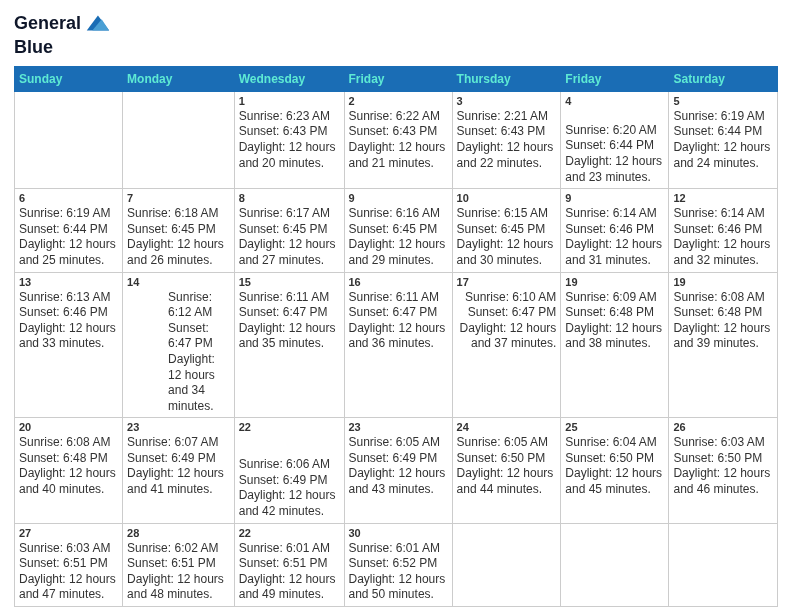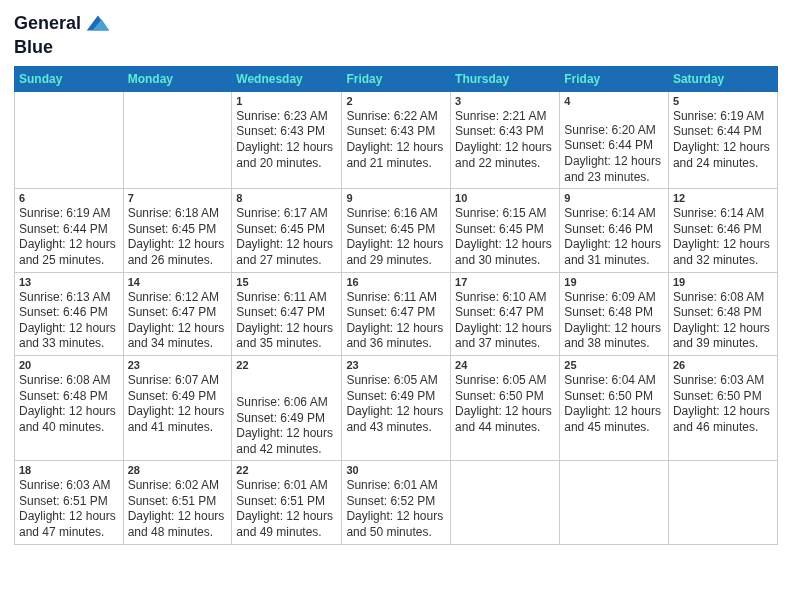--- a/index.html
+++ b/index.html
@@ -209,39 +209,39 @@
         </tr>
         <tr>
           <td>
             <div class="day-num">13</div>
             <div class="cell-text" style="white-space: pre-line;">Sunrise: 6:13 AM
 Sunset: 6:46 PM
 Daylight: 12 hours and 33 minutes.</div>
           </td>
           <td>
             <div class="day-num">14</div>
-            <div class="cell-text" style="white-space: pre-line;">Sunrise: 6:12 AM
+            <div class="cell-text" style="white-space: pre-line; margin-left: 41px;">Sunrise: 6:12 AM
 Sunset: 6:47 PM
 Daylight: 12 hours and 34 minutes.</div>
           </td>
           <td>
             <div class="day-num">15</div>
             <div class="cell-text" style="white-space: pre-line;">Sunrise: 6:11 AM
 Sunset: 6:47 PM
 Daylight: 12 hours and 35 minutes.</div>
           </td>
           <td>
             <div class="day-num">16</div>
             <div class="cell-text" style="white-space: pre-line;">Sunrise: 6:11 AM
 Sunset: 6:47 PM
 Daylight: 12 hours and 36 minutes.</div>
           </td>
           <td>
             <div class="day-num">17</div>
-            <div class="cell-text" style="white-space: pre-line;">Sunrise: 6:10 AM
+            <div class="cell-text" style="white-space: pre-line; text-align: right;">Sunrise: 6:10 AM
 Sunset: 6:47 PM
 Daylight: 12 hours and 37 minutes.</div>
           </td>
           <td>
             <div class="day-num">19</div>
             <div class="cell-text" style="white-space: pre-line;">Sunrise: 6:09 AM
 Sunset: 6:48 PM
 Daylight: 12 hours and 38 minutes.</div>
           </td>
           <td>
@@ -290,21 +290,21 @@
           </td>
           <td>
             <div class="day-num">26</div>
             <div class="cell-text" style="white-space: pre-line;">Sunrise: 6:03 AM
 Sunset: 6:50 PM
 Daylight: 12 hours and 46 minutes.</div>
           </td>
         </tr>
         <tr>
           <td>
-            <div class="day-num">18</div>
+            <div class="day-num">27</div>
             <div class="cell-text" style="white-space: pre-line;">Sunrise: 6:03 AM
 Sunset: 6:51 PM
 Daylight: 12 hours and 47 minutes.</div>
           </td>
           <td>
             <div class="day-num">28</div>
             <div class="cell-text" style="white-space: pre-line;">Sunrise: 6:02 AM
 Sunset: 6:51 PM
 Daylight: 12 hours and 48 minutes.</div>
           </td>

